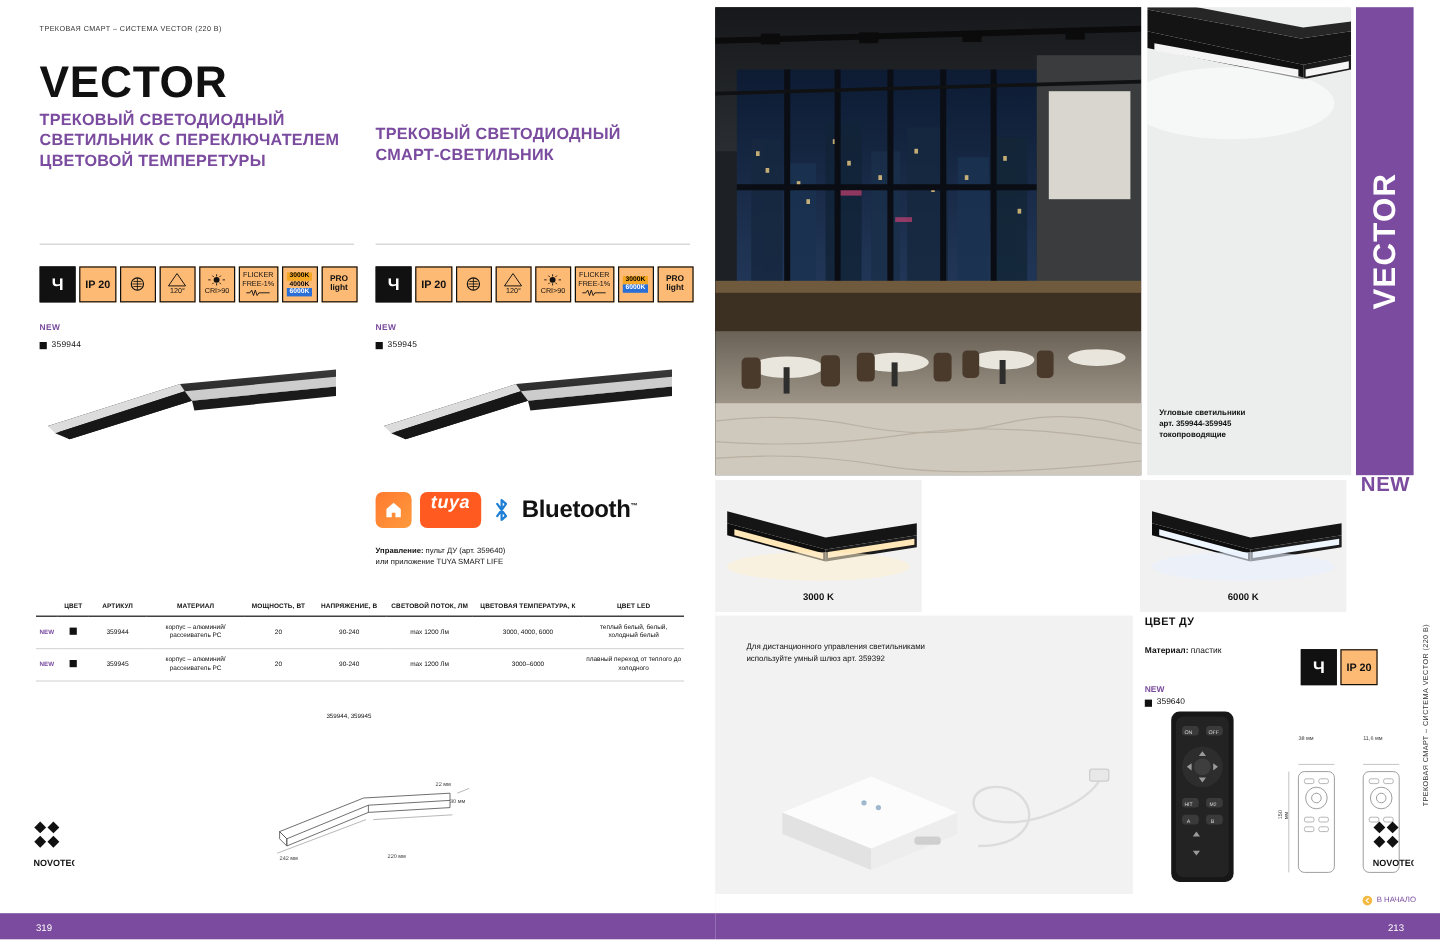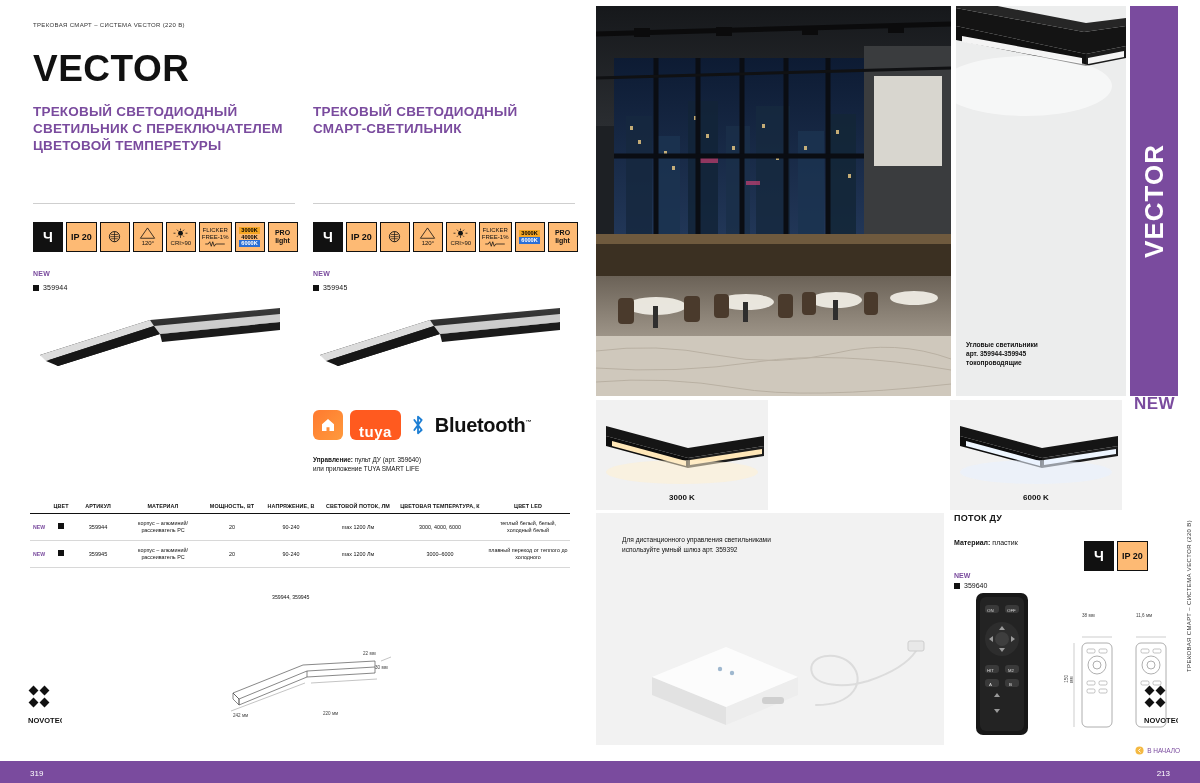--- a/index.html
+++ b/index.html
@@ -23,21 +23,21 @@
     font-size:6px; letter-spacing:.35px; color:#333; text-transform:uppercase;
   }
   .brand-title {
     position:absolute; top:48px; left:33px;
     font-size:37px; font-weight:bold; letter-spacing:.5px; color:#111;
   }
   .col-head {
     position:absolute; font-size:13.5px; font-weight:bold; line-height:17px;
     color:#7a4b9e; letter-spacing:.2px;
   }
-  .col-head.c1 { top:103px; left:33px; width:260px; }
+  .col-head.c1 { top:91px; left:33px; width:260px; }
   .col-head.c2 { top:103px; left:313px; width:260px; }
 
   .hr { position:absolute; height:1px; background:#cfcfcf; }
   .hr.h1 { top:203px; left:33px; width:262px; }
   .hr.h2 { top:203px; left:313px; width:262px; }
 
   
   .icons { position:absolute; display:flex; align-items:center; gap:3px; }
   .icons.s1 { top:222px; left:33px; }
   .icons.s2 { top:222px; left:313px; }
@@ -76,22 +76,22 @@
 
   
   .tuya-row { position:absolute; top:410px; left:313px; display:flex; align-items:center; gap:7px; }
   .tuya-home {
     width:30px; height:30px; border-radius:6px;
     background:linear-gradient(135deg,#ff7a2f,#ff9a3d);
     display:flex; align-items:center; justify-content:center;
   }
   .tuya-pill {
     height:30px; border-radius:6px; background:#ff5a1f; color:#fff;
-    display:flex; align-items:flex-end; padding:0 9px;
-    font-size:15px; font-weight:bold; letter-spacing:.5px;
+    display:flex; align-items:flex-start; padding:0 9px;
+    font-size:15px; font-weight:bold; letter-spacing:.5px;font-style:italic;
   }
   .bt-ico { width:20px; height:22px; display:flex; align-items:center; justify-content:center; }
   .bt-text { font-size:20px; font-weight:bold; letter-spacing:-.3px; color:#111; }
   .bt-tm { font-size:6px; vertical-align:super; }
 
   .ctrl-note { position:absolute; top:455px; left:313px; font-size:6.4px; line-height:9px; color:#111; }
   .ctrl-note b { font-weight:bold; }
 
   
   .tbl { position:absolute; top:500px; left:30px; width:540px; font-size:5.6px; color:#111; }
@@ -569,21 +569,21 @@
         <circle cx="116" cy="88" r="2.2" fill="#9fb8cf"></circle>
         <rect x="146" y="112" width="22" height="7" rx="3" fill="#cfcfcf"></rect>
 
         <path d="M200 120 C238 120 250 96 236 80 C222 64 190 70 196 88 C200 100 226 104 252 96 C276 88 292 78 300 66" fill="none" stroke="#f2f2f2" stroke-width="6" stroke-linecap="round"></path>
         <path d="M200 120 C238 120 250 96 236 80 C222 64 190 70 196 88 C200 100 226 104 252 96 C276 88 292 78 300 66" fill="none" stroke="#dcdcdc" stroke-width="2" stroke-linecap="round"></path>
         <rect x="292" y="56" width="16" height="10" rx="2" fill="#e8e8e8" stroke="#cdcdcd" stroke-width="1"></rect>
       </svg>
     </div>
 
     <div class="remote-block">
-      <div class="rb-title">ПОТОК ДУ</div>
+      <div class="rb-title">ЦВЕТ ДУ</div>
       <div class="rb-mat">
         <b>Материал:</b>
         <span>пластик</span>
       </div>
       <div class="rb-icons">
         <div class="ic black">Ч</div>
         <div class="ic ip">IP 20</div>
       </div>
       <div class="rb-new">NEW</div>
       <div class="rb-art">

